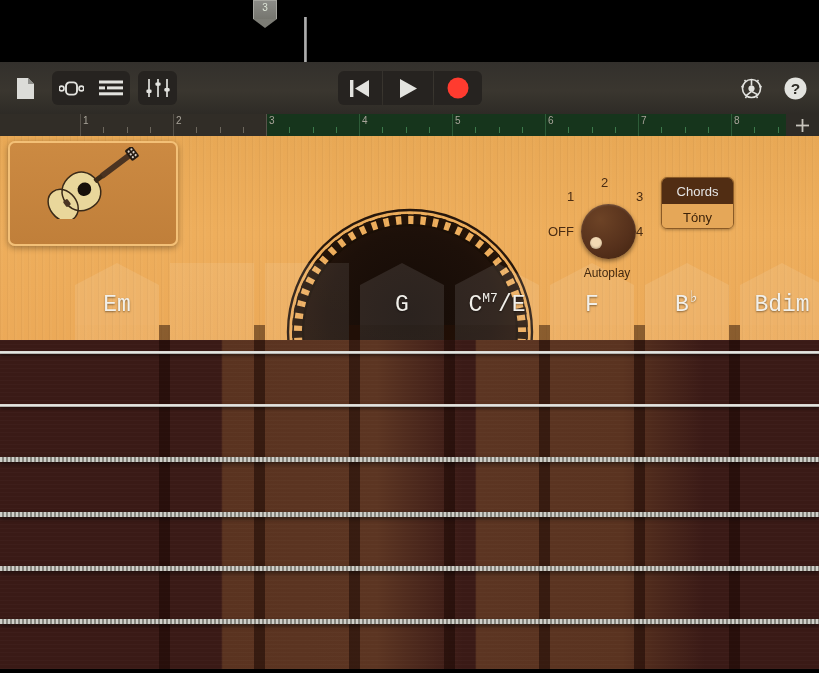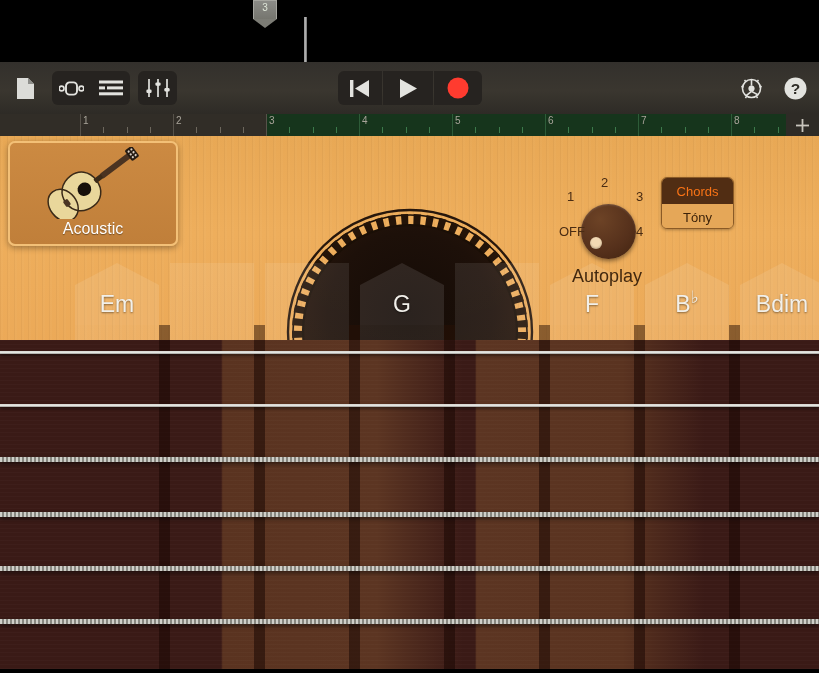--- a/index.html
+++ b/index.html
@@ -137,54 +137,54 @@
     box-shadow:0 2px 4px rgba(0,0,0,.45), inset 0 1px 2px rgba(255,255,255,.15);
   }
   #knob-dot {
     position:absolute; left:9px; top:33px; width:12px; height:12px; border-radius:50%;
     background:#f2d9b4; box-shadow:inset 0 -1px 2px rgba(0,0,0,.25);
   }
   .knob-lbl {
     position:absolute; font-size:13px; color:#4a2c13;
     font-family:"Liberation Sans", sans-serif;
   }
-  #kl-off  { left:11px;  top:48px; font-size:13px; }
+  #kl-off  { left:0px;  top:48px; font-size:13px; }
   #kl-1    { left:19px; top:13px; }
   #kl-2    { left:53px; top:-1px; }
   #kl-3    { left:88px; top:13px; }
   #kl-4    { left:88px; top:48px; }
   #autoplay-label {
     position:absolute; left:0; top:90px; width:118px; text-align:center;
-    font-size:18px; color:#42280f;
+    font-size:12px; color:#42280f;
   }
 
   
   #mode-toggle {
     position:absolute; left:661px; top:41px; width:73px; height:52px;
     border:1px solid #8a5a26; border-radius:6px; overflow:hidden; z-index:7;
     box-shadow:0 1px 3px rgba(0,0,0,.3);
   }
   .mode-seg {
     height:26px; display:flex; align-items:center; justify-content:center;
     font-size:13px;
   }
-  #seg-chords { background:#512d13; color:#f97316; }
+  #seg-chords { background:#512d13; color:#e5e5e5; }
   #seg-tony   { background:#e5a758; color:#3c2209; }
 
   
   #chord-area { position:absolute; left:0; top:0; width:819px; height:537px; z-index:3; }
   .chord-col {
     position:absolute; top:127px; width:84px; height:410px;
   }
   .chord-head {
     position:relative; width:84px; height:62px;
     -webkit-clip-path:polygon(0 22px, 50% 0, 100% 22px, 100% 100%, 0 100%);
     clip-path:polygon(0 22px, 50% 0, 100% 22px, 100% 100%, 0 100%);
     background:rgba(255,255,255,.10);
-    display:flex; align-items:flex-end; justify-content:center;
+    display:flex; align-items:flex-end; justify-content:center;font-family:Liberation Mono, monospace;
   }
   .chord-label {
     font-size:23px; color:#f2f0ea; text-shadow:0 1px 2px rgba(0,0,0,.45);
     padding-bottom:7px; white-space:nowrap;
   }
   .chord-label sup { font-size:13px; vertical-align:super; }
   .chord-label .flat { font-size:17px; vertical-align:super; }
   .chord-body {
     position:relative; width:84px; height:348px;
     background:linear-gradient(to bottom, rgba(255,255,255,.085), rgba(255,255,255,.05));
@@ -446,21 +446,20 @@
         </g>
         <path d="M54 34 C54 22 46 15 36 15 C24 15 16 23 16 34 C16 45 24 53 36 53 C46 53 54 46 54 34 Z" fill="#e9d79b"></path>
         <path d="M26 34 C26 24 20 17 12 17 C4 17 -1 25 -1 34 C-1 43 4 51 12 51 C20 51 26 44 26 34 Z" fill="#e9d79b"></path>
         <path d="M54 34 C54 22 46 15 36 15 C24 15 16 23 16 34 C16 45 24 53 36 53 C46 53 54 46 54 34 Z" fill="none" stroke="#3a2a18" stroke-width="1.5"></path>
         <path d="M26 34 C26 24 20 17 12 17 C4 17 -1 25 -1 34 C-1 43 4 51 12 51 C20 51 26 44 26 34 Z" fill="none" stroke="#3a2a18" stroke-width="1.5"></path>
         <ellipse cx="39" cy="34" rx="7" ry="6.6" fill="#17100a"></ellipse>
         <rect x="52" y="31.5" width="9" height="5" rx="1" fill="#3b2a18"></rect>
         <rect x="14" y="31" width="5.5" height="7" rx="1.5" fill="#4a3524"></rect>
       </g>
     </svg>
-    <div id="instrument-label">Acoustic</div>
   </div>
 
   <div id="autoplay">
     <div id="knob">
       <div id="knob-dot"></div>
     </div>
     <div class="knob-lbl" id="kl-off">OFF</div>
     <div class="knob-lbl" id="kl-1">1</div>
     <div class="knob-lbl" id="kl-2">2</div>
     <div class="knob-lbl" id="kl-3">3</div>
@@ -490,20 +489,23 @@
       </div>
       <div class="chord-sep" style="left: 349px;"></div>
       <div class="chord-col" style="left: 360px;">
         <div class="chord-head">
           <div class="chord-label">G</div>
         </div>
         <div class="chord-body"></div>
       </div>
       <div class="chord-sep" style="left: 444px;"></div>
       <div class="chord-col" style="left: 455px;">
+        <div class="chord-head">
+          <div class="chord-label">C<sup>M7</sup>/E</div>
+        </div>
         <div class="chord-body"></div>
       </div>
       <div class="chord-sep" style="left: 539px;"></div>
       <div class="chord-col" style="left: 550px;">
         <div class="chord-head">
           <div class="chord-label">F</div>
         </div>
         <div class="chord-body"></div>
       </div>
       <div class="chord-sep" style="left: 634px;"></div>

